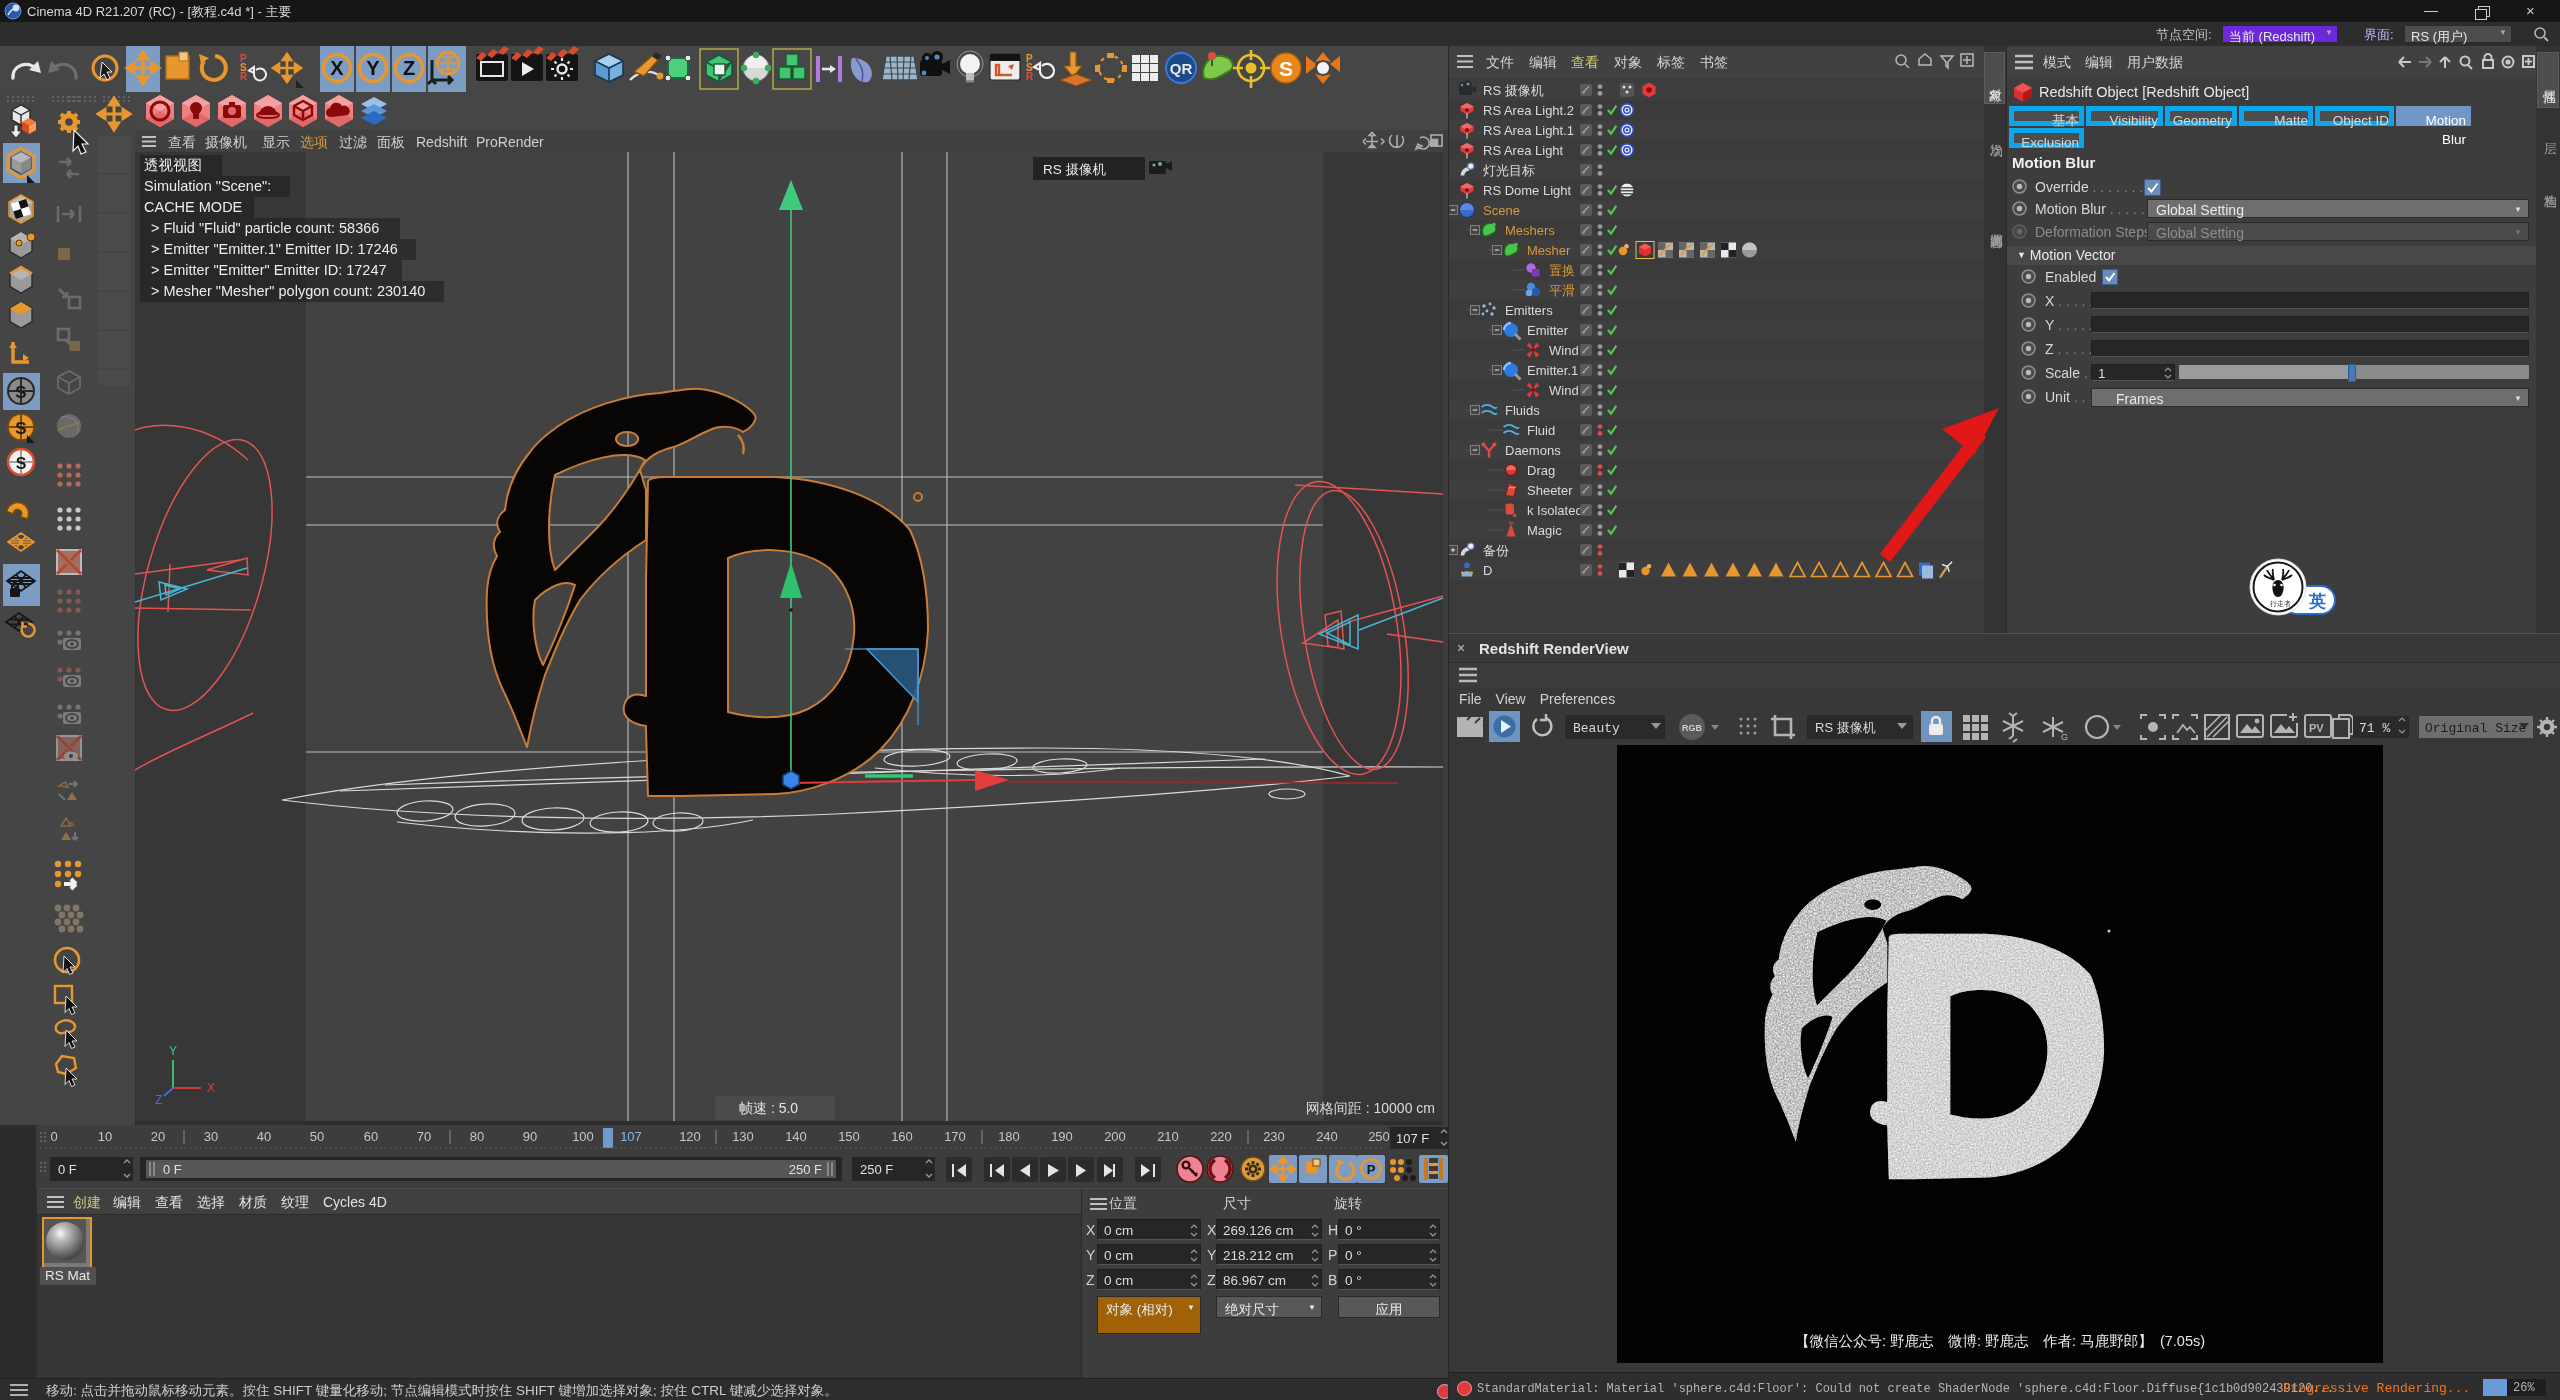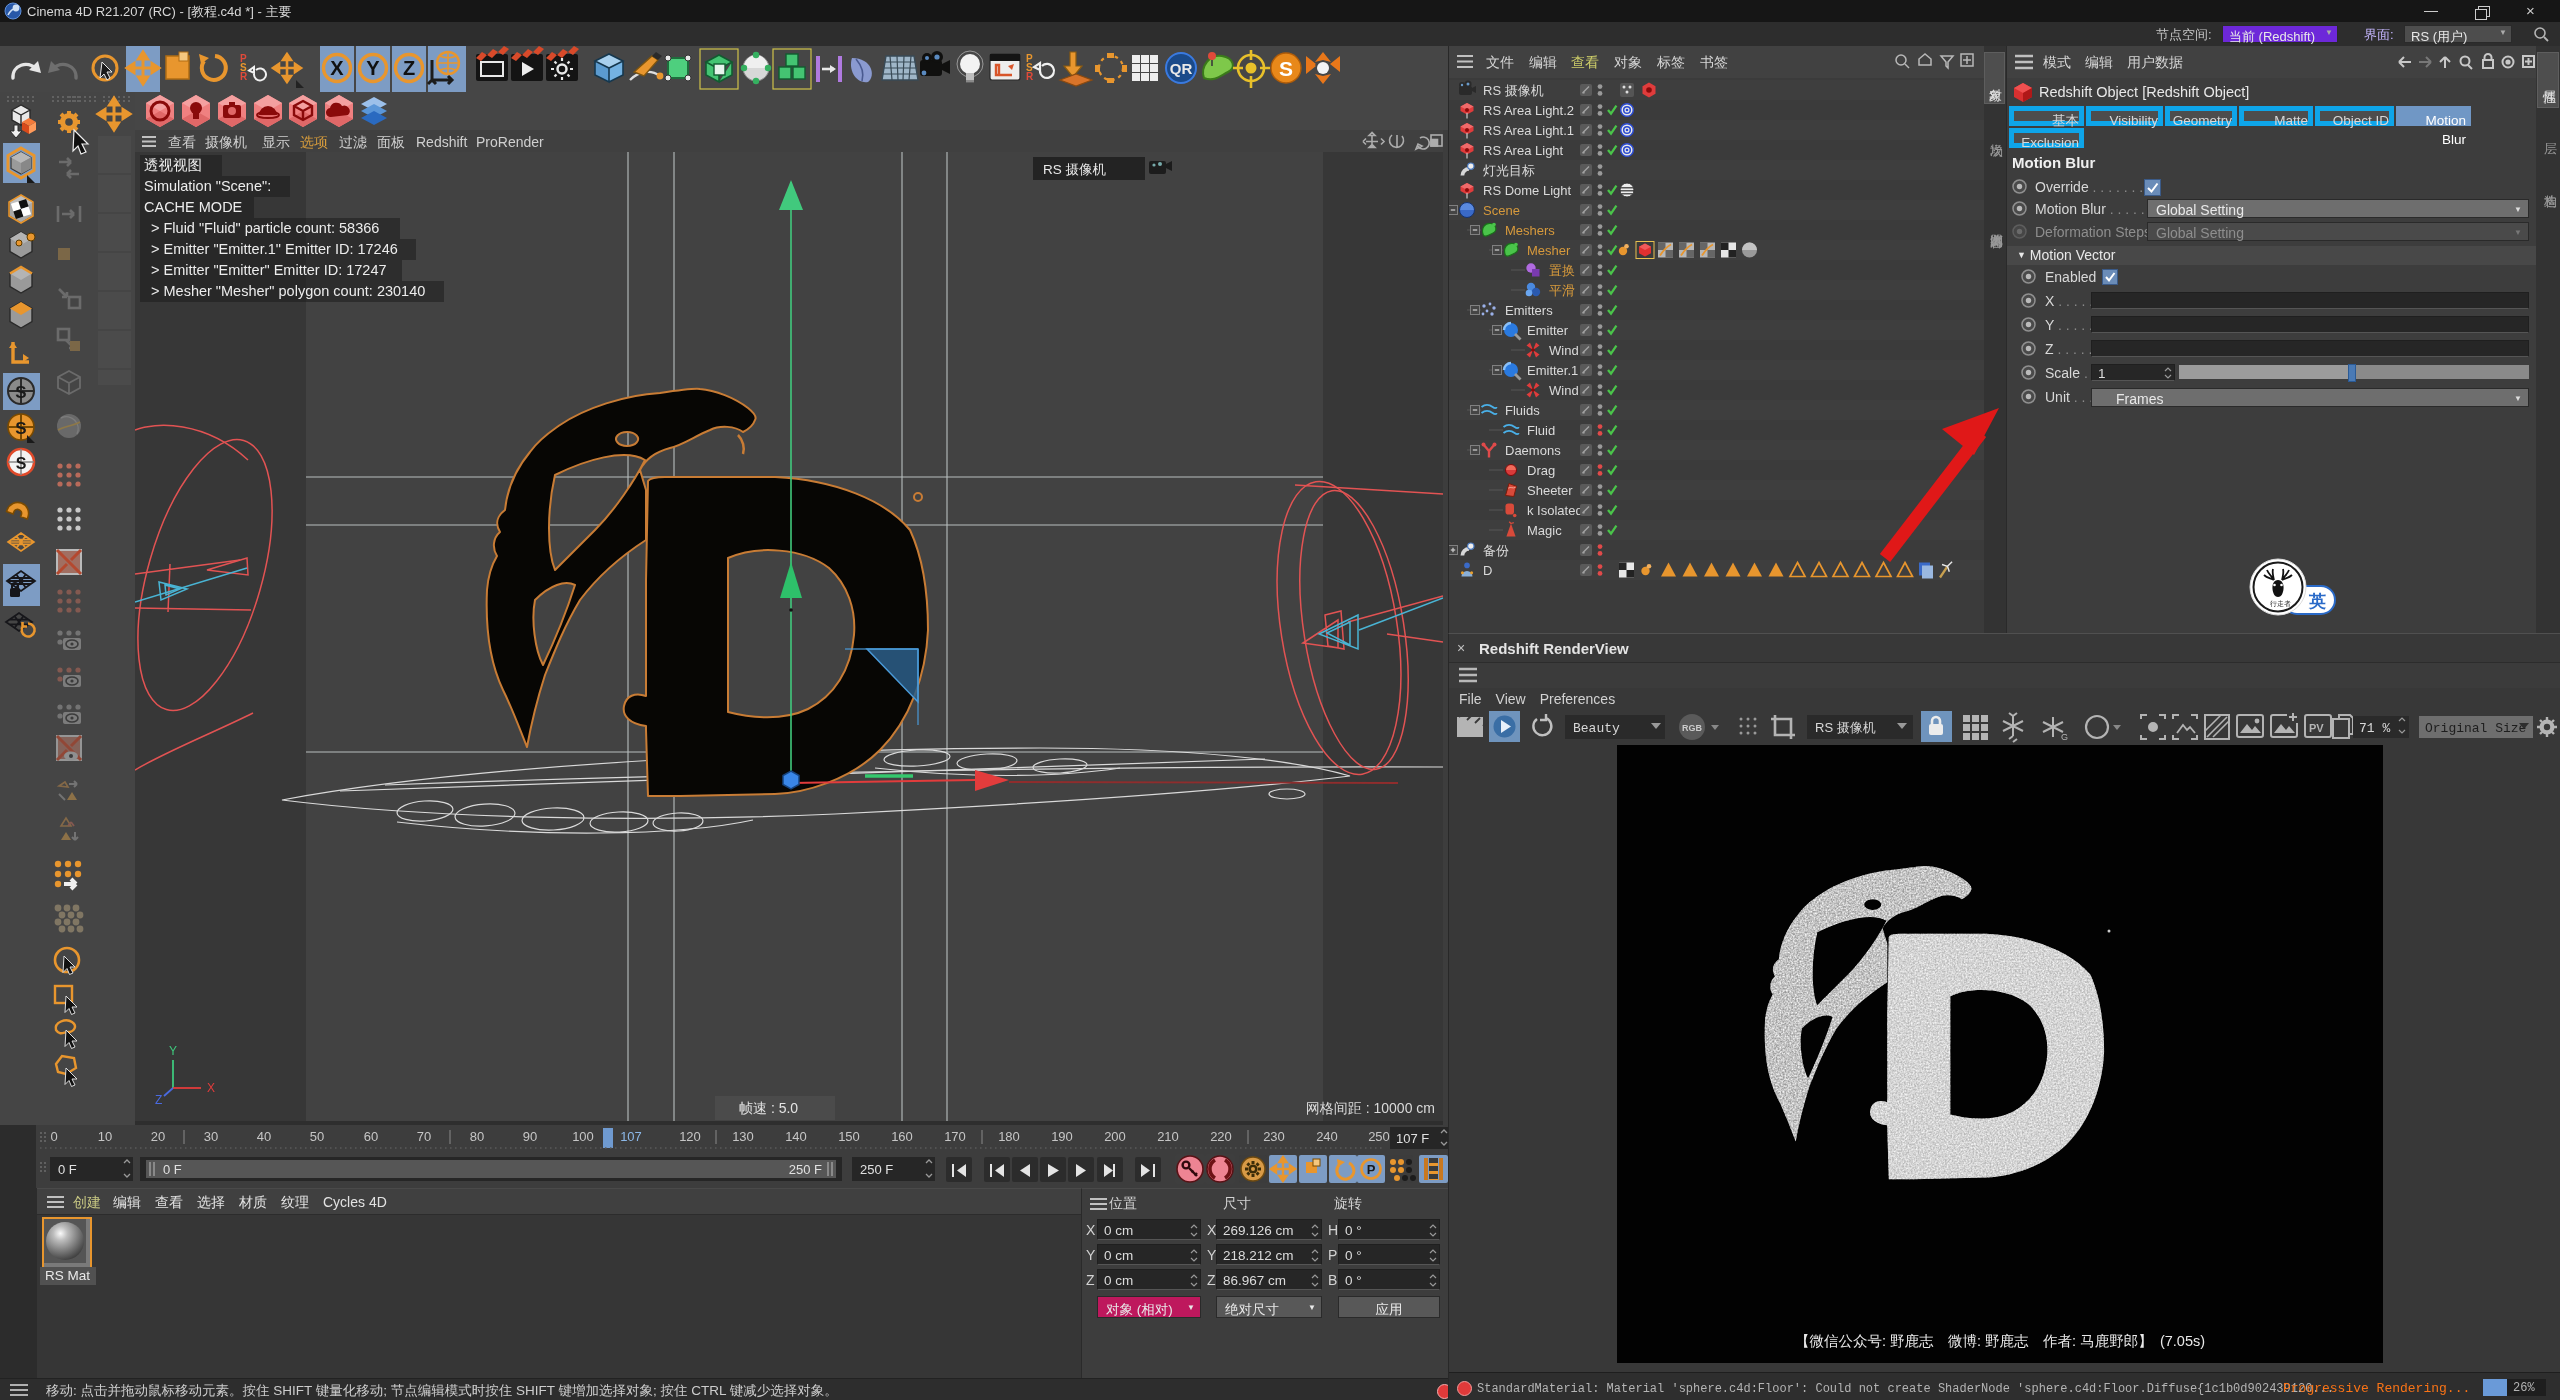--- a/index.html
+++ b/index.html
@@ -976,21 +976,21 @@
           <path d="M2 6 l3 -3 3 3 m-6 5 l3 3 3 -3" stroke="#999" stroke-width="1.2" fill="none"></path>
         </svg>
       </div>
 <div class="t" style="left:246px;top:84px;font-size:14px;color:#d2d2d2">B</div>
       <div class="fld" style="left:256px;top:80px;width:102px;height:21px;font-size:13.5px">
         <span style="position:absolute;left:6px;top:3px">0 °</span>
         <svg style="position:absolute;right:1px;top:2px" width="10" height="16">
           <path d="M2 6 l3 -3 3 3 m-6 5 l3 3 3 -3" stroke="#999" stroke-width="1.2" fill="none"></path>
         </svg>
       </div>
-<div class="drop" style="left:15px;top:107px;width:104px;height:22px;font-size:13.5px;background:#be185d;color:#e8e8e8">
+<div class="drop" style="left:15px;top:107px;width:104px;height:38px;font-size:13.5px;background:#a16207;color:#e8e8e8">
         <span style="position:absolute;left:8px;top:4px">对象 (相对)</span>
         <span style="position:absolute;right:5px;top:6px;font-size:8px">▼</span>
       </div>
 <div class="drop" style="left:134px;top:107px;width:106px;height:22px;font-size:13.5px;background:#585858;color:#e8e8e8">
         <span style="position:absolute;left:8px;top:4px">绝对尺寸</span>
         <span style="position:absolute;right:5px;top:6px;font-size:8px">▼</span>
       </div>
 <div class="drop" style="left:256px;top:107px;width:102px;height:22px;font-size:13.5px;background:#585858;color:#e8e8e8;text-align:center"><span style="position:relative;top:4px">应用</span></div>
 </div>
 

